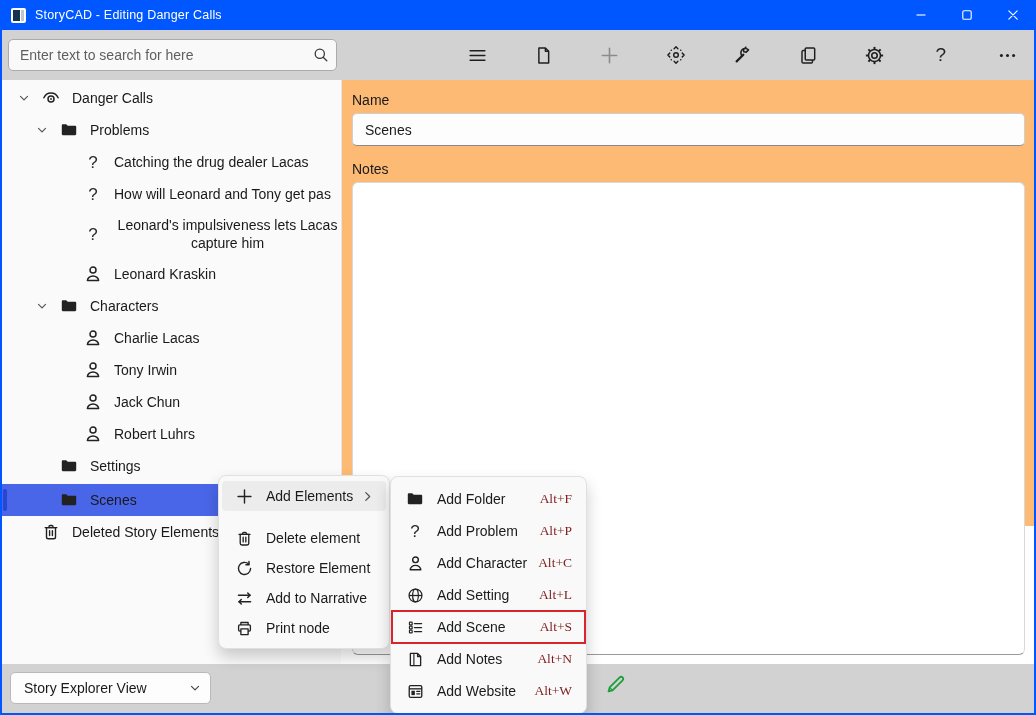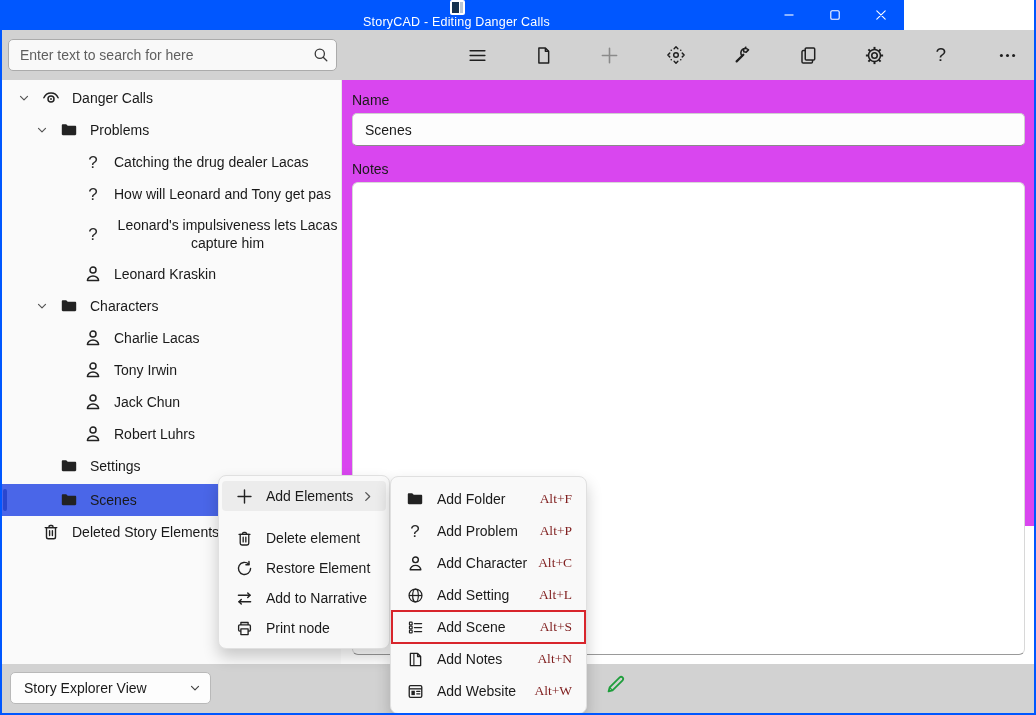--- a/index.html
+++ b/index.html
@@ -1,20 +1,20 @@
 <!DOCTYPE html>
 <html><head>
 <meta charset="utf-8">
 <style>
   * { margin:0; padding:0; box-sizing:border-box; }
   html,body { width:1036px; height:715px; overflow:hidden; }
   body { font-family:"Liberation Sans", sans-serif; position:relative; background:#ffffff; color:#1a1a1a; }
 
   
-  .titlebar { position:absolute; left:0; top:0; width:904px; height:30px; background:#0057FF; display:flex; align-items:center; z-index:45;flex-direction:column; }
+  .titlebar { position:absolute; left:0; top:0; width:1036px; height:30px; background:#0057FF; display:flex; align-items:center; z-index:45; }
   .app-logo { width:15px; height:15px; margin-left:11px; background:#ffffff; border-radius:2px; position:relative; }
   .app-logo::before { content:""; position:absolute; left:2px; top:2px; width:7px; height:11px; background:#16324f; }
   .app-logo::after { content:""; position:absolute; left:10px; top:2px; width:3px; height:11px; background:#b9c6d4; }
   .title-text { color:#ffffff; font-size:12.5px; margin-left:9px; letter-spacing:.2px; }
   .win-controls { position:absolute; right:0; top:0; height:30px; display:flex; }
   .win-btn { width:46px; height:30px; display:flex; align-items:center; justify-content:center; color:#ffffff; }
   .win-border { position:absolute; inset:0; border:2px solid #0057FF; border-top:none; pointer-events:none; z-index:50; }
 
   
   .topstrip { position:absolute; left:2px; right:2px; top:30px; height:50px; background:#d2d2d2; z-index:1; }
@@ -22,21 +22,21 @@
   .searchbox input { flex:1; border:none; outline:none; background:transparent; font-family:"Liberation Sans",sans-serif; font-size:14px; color:#333; padding:0 8px 0 11px; }
   .searchbox input::placeholder { color:#5f5f5f; opacity:1; }
   .search-glyph { width:30px; display:flex; align-items:center; justify-content:center; color:#3a3a3a; }
   .toolbar { position:absolute; left:460px; right:12px; top:3px; height:44px; display:flex; align-items:center; justify-content:space-between; }
   .tb-btn { width:30px; height:30px; display:flex; align-items:center; justify-content:center; color:#1f1f1f; }
   .tb-btn.disabled { color:#8a8a8a; }
   .tb-help { font-size:19px; font-weight:400; color:#1f1f1f; }
 
   
   .left-pane  { position:absolute; left:2px; top:80px; width:339px; height:584px; background:#fafafa; z-index:2; }
-  .right-pane { position:absolute; left:341px; top:80px; right:2px; height:446px; background:#d946ef; border-left:1px solid #e6e6e6; z-index:2; }
+  .right-pane { position:absolute; left:341px; top:80px; right:2px; height:446px; background:#fdba74; border-left:1px solid #e6e6e6; z-index:2; }
 
   
   .trow { position:relative; display:flex; align-items:center; height:32px; font-size:14px; color:#191919; }
   .trow.two-line { height:48px; }
   .exp { width:16px; height:16px; display:flex; align-items:center; justify-content:center; color:#555; flex:0 0 16px; margin-right:8px; }
   .ticon { width:22px; height:20px; display:flex; align-items:center; justify-content:center; flex:0 0 22px; margin-right:10px; color:#222; }
   .tlabel { max-width:234px; line-height:18px;text-align:center; }
   .nowrap { white-space:nowrap; overflow:hidden; }
   .lv1 { padding-left:14px; }
   .lv2 { padding-left:32px; }

